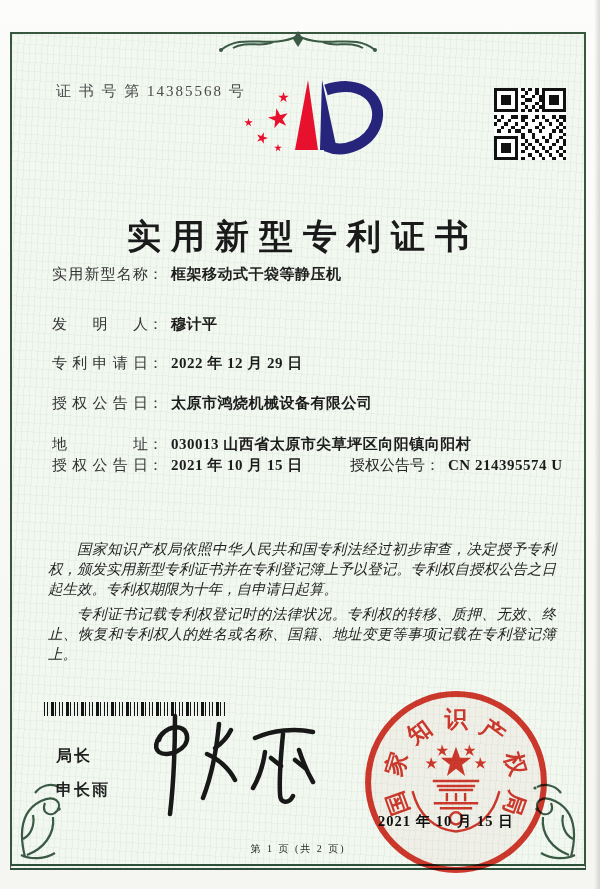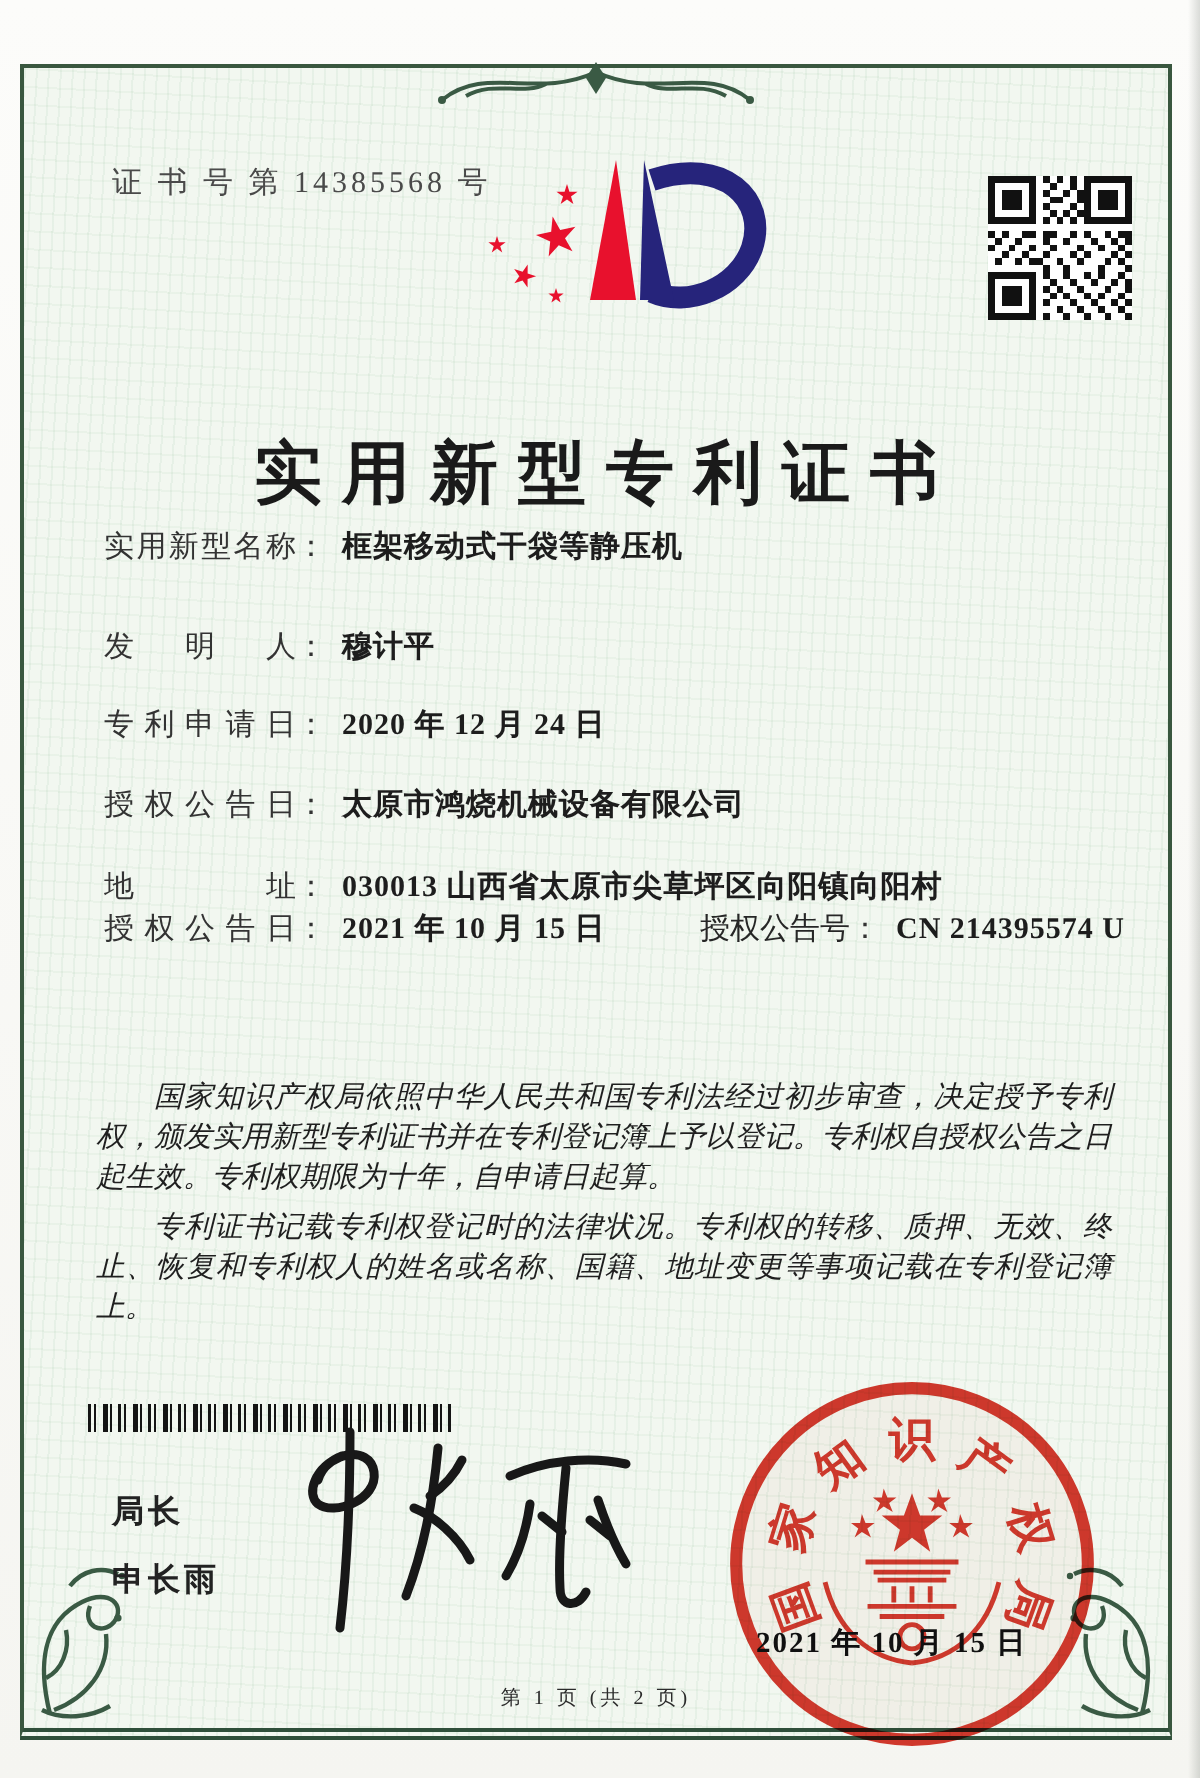--- a/index.html
+++ b/index.html
@@ -164,21 +164,21 @@
   <div class="title">实用新型专利证书</div>
 
   <div class="fields">
     <div class="field-row r1">
       <span class="flabel">实用新型名称</span><span class="fcolon">：</span><span class="fvalue">框架移动式干袋等静压机</span>
     </div>
     <div class="field-row r2">
       <span class="flabel">发明人</span><span class="fcolon">：</span><span class="fvalue">穆计平</span>
     </div>
     <div class="field-row r4">
-      <span class="flabel">专利申请日</span><span class="fcolon">：</span><span class="fvalue">2020 年 12 月 24 日</span>
+      <span class="flabel">专利申请日</span><span class="fcolon">：</span><span class="fvalue">2022 年 12 月 29 日</span>
     </div>
     <div class="field-row r5">
       <span class="flabel">授权公告日</span><span class="fcolon">：</span><span class="fvalue">太原市鸿烧机械设备有限公司</span>
     </div>
     <div class="field-row r6">
       <span class="flabel">地址</span><span class="fcolon">：</span><span class="fvalue">030013 山西省太原市尖草坪区向阳镇向阳村</span>
     </div>
     <div class="field-row grant-row">
       <span>
         <span class="flabel">授权公告日</span><span class="fcolon">：</span><span class="fvalue">2021 年 10 月 15 日</span>

